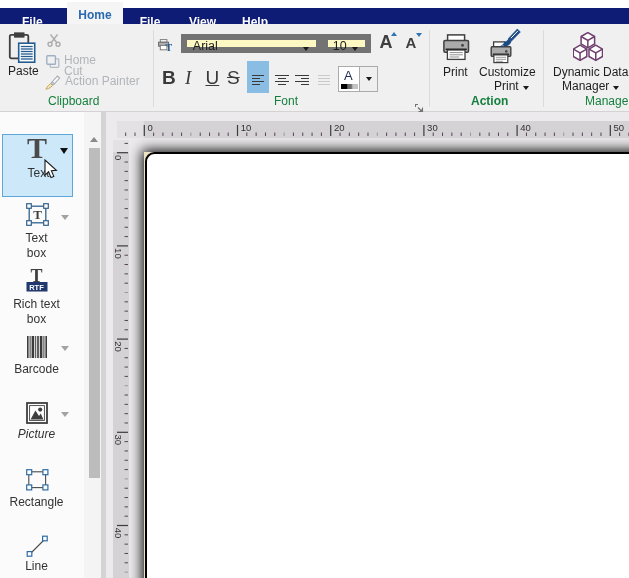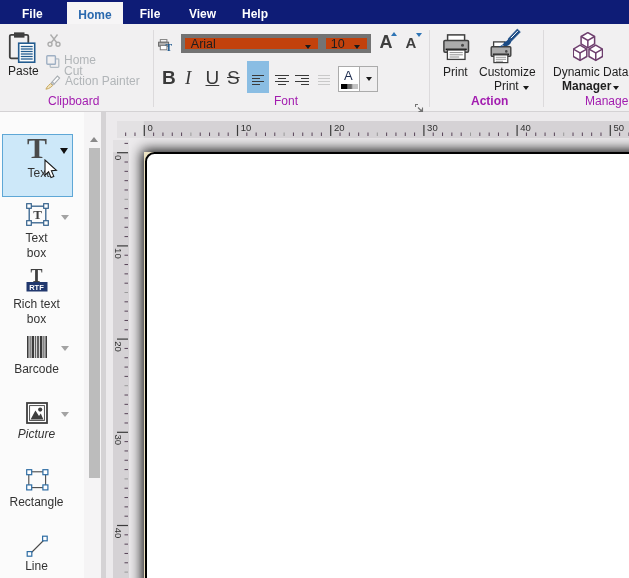--- a/index.html
+++ b/index.html
@@ -1,33 +1,33 @@
 <!DOCTYPE html>
 <html><head>
 <meta charset="utf-8">
 <style>
 * { margin:0; padding:0; box-sizing:border-box; }
 html,body { width:629px; height:578px; overflow:hidden; font-family:"Liberation Sans", sans-serif; }
 #app { position:absolute; left:0; top:0; width:629px; height:578px; background:#fff; overflow:hidden; }
 .abs { position:absolute; }
 
 
-#menubar { position:absolute; left:0; top:0; width:629px; height:24px; background:#0e1c76; }
+#menubar { position:absolute; left:0; top:8px; width:629px; height:24px; background:#0e1c76; }
 .mtab { position:absolute; top:0; height:24px; line-height:29px; color:#fff; font-size:12px; font-weight:bold; text-align:center; }
 #tab-home { position:absolute; left:67px; top:2px; width:56px; height:22px; background:#f6f5f6; color:#2a69ae; font-weight:bold; font-size:12px; text-align:center; line-height:26px; }
 
 
 #ribbon { position:absolute; left:0; top:24px; width:629px; height:88px; background:#f1f0f1; border-bottom:1px solid #d4d2d4; }
 .rsep { position:absolute; top:6px; width:1px; height:77px; background:#dcdadc; }
-.rlabel { position:absolute; font-size:12px; color:#a21caf; white-space:nowrap; }
+.rlabel { position:absolute; font-size:12px; color:#15803d; white-space:nowrap; }
 .rtext { position:absolute; font-size:12px; color:#1e1e1e; white-space:nowrap; }
 .rgray { position:absolute; font-size:12px; color:#b1b5b8; white-space:nowrap; }
 
 
-.combo { position:absolute; background:#c2410c; border:4px solid #737373; }
+.combo { position:absolute; background:#fef9c3; border:6px solid #737373; }
 .combo .ctext { position:absolute; left:6.3px; top:-0.5px; font-size:12.5px; color:#1e1e1e; }
 .carr { position:absolute; width:0; height:0; border-left:3.5px solid transparent; border-right:3.5px solid transparent; border-top:4px solid #1a1a1a; }
 
 
 .aln { position:absolute; width:14px; height:12px; }
 .aln i { position:absolute; height:1.7px; background:#3a3a3a; }
 .alnsel { position:absolute; background:#8abde3; }
 
 
 #main { position:absolute; left:0; top:112px; width:629px; height:466px; background:#fbfbfb; }
@@ -208,21 +208,21 @@
           <polyline points="8.1,4.5 14.85,8.3 21.6,4.5" fill="none" stroke="#6e3f6e" stroke-width="1.5"></polyline>
           <line x1="14.85" y1="8.3" x2="14.85" y2="15.799999999999999" stroke="#6e3f6e" stroke-width="1.5"></line>
           <polygon points="7.05,13.2 13.8,17.099999999999998 13.8,24.5 7.05,28.4 0.3,24.5 0.3,17.099999999999998" fill="#fff" stroke="#6e3f6e" stroke-width="1.5" stroke-linejoin="round"></polygon>
           <polyline points="0.3,17.099999999999998 7.05,20.9 13.8,17.099999999999998" fill="none" stroke="#6e3f6e" stroke-width="1.5"></polyline>
           <line x1="7.05" y1="20.9" x2="7.05" y2="28.4" stroke="#6e3f6e" stroke-width="1.5"></line>
           <polygon points="22.75,13.2 29.5,17.099999999999998 29.5,24.5 22.75,28.4 16.0,24.5 16.0,17.099999999999998" fill="#fff" stroke="#6e3f6e" stroke-width="1.5" stroke-linejoin="round"></polygon>
           <polyline points="16.0,17.099999999999998 22.75,20.9 29.5,17.099999999999998" fill="none" stroke="#6e3f6e" stroke-width="1.5"></polyline>
           <line x1="22.75" y1="20.9" x2="22.75" y2="28.4" stroke="#6e3f6e" stroke-width="1.5"></line>
         </svg></div>
     <div class="rtext" style="left:553px; top:40.6px;">Dynamic Data</div>
-    <div class="rtext" style="left:562px; top:54.9px;font-weight:bold;">Manager</div>
+    <div class="rtext" style="left:562px; top:54.9px;">Manager</div>
     <div class="abs" style="left:613px; top:61.8px; width:0; height:0; border-left:3.5px solid transparent; border-right:3.5px solid transparent; border-top:4px solid #1a1a1a;"></div>
     <div class="rlabel" style="left:585px; top:70.4px;">Management</div>
   </div>
 
   <div id="main">
     <div id="canvas">
       <div id="page-outer">
           <div id="page-inner"></div>
         </div>
       <div id="hruler"><svg width="512" height="17" viewBox="0 0 512 17">

